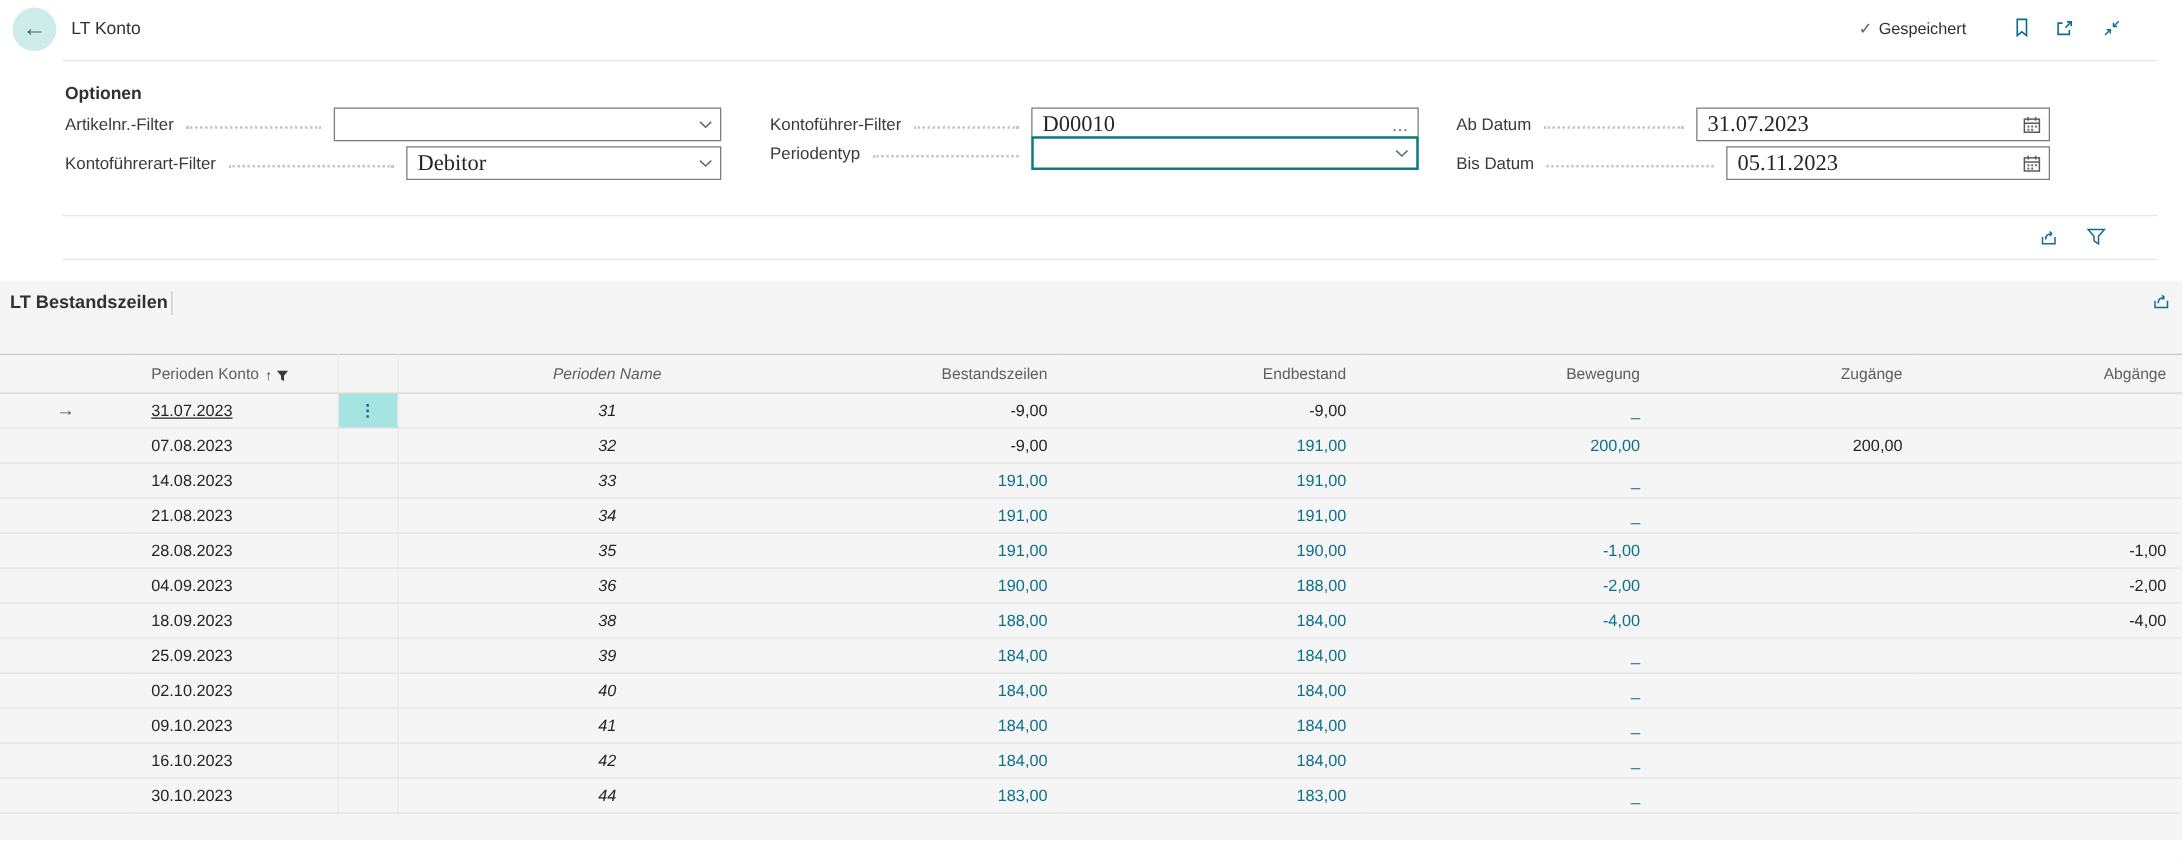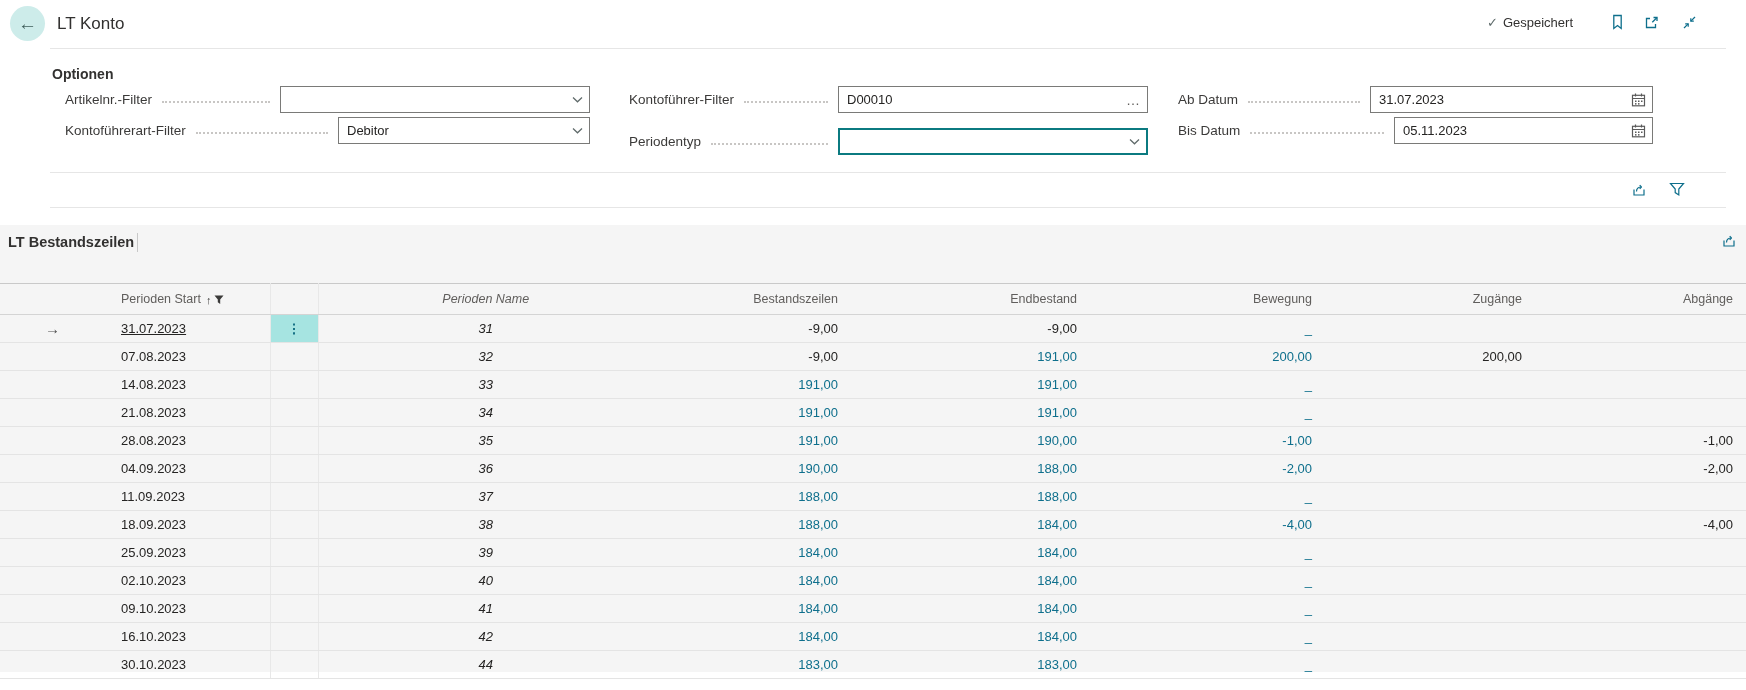--- a/index.html
+++ b/index.html
@@ -3,34 +3,34 @@
 <meta charset="utf-8">
 <style>
   html,body{margin:0;padding:0;background:#ffffff;}
   .page{position:relative;width:1746px;height:690px;background:#ffffff;overflow:hidden;
         font-family:"Liberation Sans", sans-serif;color:#323130;}
 
   
   .back-btn{position:absolute;left:10px;top:6px;width:35px;height:35px;border-radius:50%;
             background:#cdecea;display:flex;align-items:center;justify-content:center;
             font-size:19px;color:#3f5e5b;cursor:pointer;}
-  .page-title{position:absolute;left:57px;top:14px;font-size:17px;color:#323130;}
+  .page-title{position:absolute;left:57px;top:14px;font-size:14px;color:#323130;}
   .saved{position:absolute;left:1487px;top:15px;font-size:13px;color:#323130;display:flex;gap:5px;align-items:center;}
   .saved .chk{color:#5f6b6b;font-size:13px;}
   .tb-icon{position:absolute;top:12px;width:20px;height:20px;display:flex;align-items:center;justify-content:center;cursor:pointer;}
   .hline{position:absolute;left:50px;width:1676px;height:0;border-top:1px solid #e6e6e6;}
 
   
   .opt-title{position:absolute;left:52px;top:66px;font-size:14px;font-weight:700;color:#323130;}
-  .frow{position:absolute;height:27px;display:flex;align-items:center;margin-left:13px;}
+  .frow{position:absolute;height:27px;display:flex;align-items:center;}
   .f-label{font-size:13.5px;color:#3b3a39;white-space:nowrap;}
   .leader{flex:1;min-width:18px;margin:0 10px;border-bottom:2px dotted #c8c6c4;height:0;transform:translateY(2px);}
   .f-box{position:relative;height:27px;border:1px solid #7a7a78;background:#fff;box-sizing:border-box;flex:none;}
   .f-box input{position:absolute;inset:0;border:none;outline:none;background:transparent;
-               font-family:Liberation Sans, sans-serif;font-size:13px;color:#252423;padding:0 28px 0 8px;}
+               font-family:Liberation Serif, serif;font-size:18px;color:#252423;padding:0 28px 0 8px;}
   .f-box.focused{border:2px solid #0b7a80;}
   .box-icon{position:absolute;right:6px;top:50%;transform:translateY(-50%);display:flex;align-items:center;color:#5f6a6a;}
   .box-icon.ell{font-size:14px;color:#605e5c;letter-spacing:1px;line-height:10px;}
 
   .opt-toolbar-icon{position:absolute;width:22px;height:22px;display:flex;align-items:center;justify-content:center;cursor:pointer;}
 
   
   .list-section{position:absolute;left:0;top:225px;width:1746px;height:447px;background:#f5f5f5;}
   .list-title{position:absolute;left:8px;top:9px;font-size:14.5px;font-weight:700;color:#323130;cursor:pointer;}
   .list-title-divider{position:absolute;left:137px;top:8px;width:0;height:19px;border-left:1px solid #c8c8c8;}
@@ -124,21 +124,21 @@
 
   <div class="frow" style="left:616px;top:86px;width:519px;">
     <span class="f-label">Kontoführer-Filter</span>
     <span class="leader"></span>
     <span class="f-box" style="width:310px;">
       <input value="D00010" style="">
       <span class="box-icon ell">…</span>
     </span>
   </div>
 
-  <div class="frow" style="left:616px;top:128px;width:519px;">
+  <div class="frow" style="left:616px;top:109px;width:519px;">
     <span class="f-label">Periodentyp</span>
     <span class="leader"></span>
     <span class="f-box focused" style="width:310px;">
       <span class="box-icon">
         <svg class="ic" width="11" height="7" viewBox="0 0 11 7">
             <path d="M1 1 L5.5 5.3 L10 1" fill="none" stroke="#5f6a6a" stroke-width="1.2"></path>
           </svg>
       </span>
     </span>
   </div>
@@ -223,21 +223,21 @@
           <col style="width:322px">
         <col style="width:210px">
           <col style="width:239px">
           <col style="width:235px">
           <col style="width:210px">
           <col style="width:212px">
       </colgroup>
       <thead>
           <tr>
             <th class="gutter"></th>
-            <th class="c-date"><span>Perioden Start</span><span class="hdr-icons">
+            <th class="c-date"><span>Perioden Konto</span><span class="hdr-icons">
                 <span class="sort-glyph">↑</span>
                 <svg width="10" height="10" viewBox="0 0 10 10" style="display:inline-block;vertical-align:-1px">
                   <path d="M0.5 0.5 H9.5 L6.2 4.6 V9 L3.8 7.3 V4.6 Z" fill="#3b3a39"></path>
                 </svg>
               </span></th>
             <th class="c-menu"></th>
             <th class="c-name">Perioden Name</th>
             <th class="num">Bestandszeilen</th>
             <th class="num">Endbestand</th>
             <th class="num">Bewegung</th>
@@ -307,31 +307,20 @@
             <td class="c-menu"></td>
             <td class="c-name">36</td>
             <td class="num link">190,00</td>
             <td class="num link">188,00</td>
             <td class="num link">-2,00</td>
             <td class="num"></td>
             <td class="num c-abg">-2,00</td>
           </tr>
           <tr>
             <td class="gutter"></td>
-            <td class="c-date">11.09.2023</td>
-            <td class="c-menu"></td>
-            <td class="c-name">37</td>
-            <td class="num link">188,00</td>
-            <td class="num link">188,00</td>
-            <td class="num link">_</td>
-            <td class="num"></td>
-            <td class="num c-abg"></td>
-          </tr>
-          <tr>
-            <td class="gutter"></td>
             <td class="c-date">18.09.2023</td>
             <td class="c-menu"></td>
             <td class="c-name">38</td>
             <td class="num link">188,00</td>
             <td class="num link">184,00</td>
             <td class="num link">-4,00</td>
             <td class="num"></td>
             <td class="num c-abg">-4,00</td>
           </tr>
           <tr>

